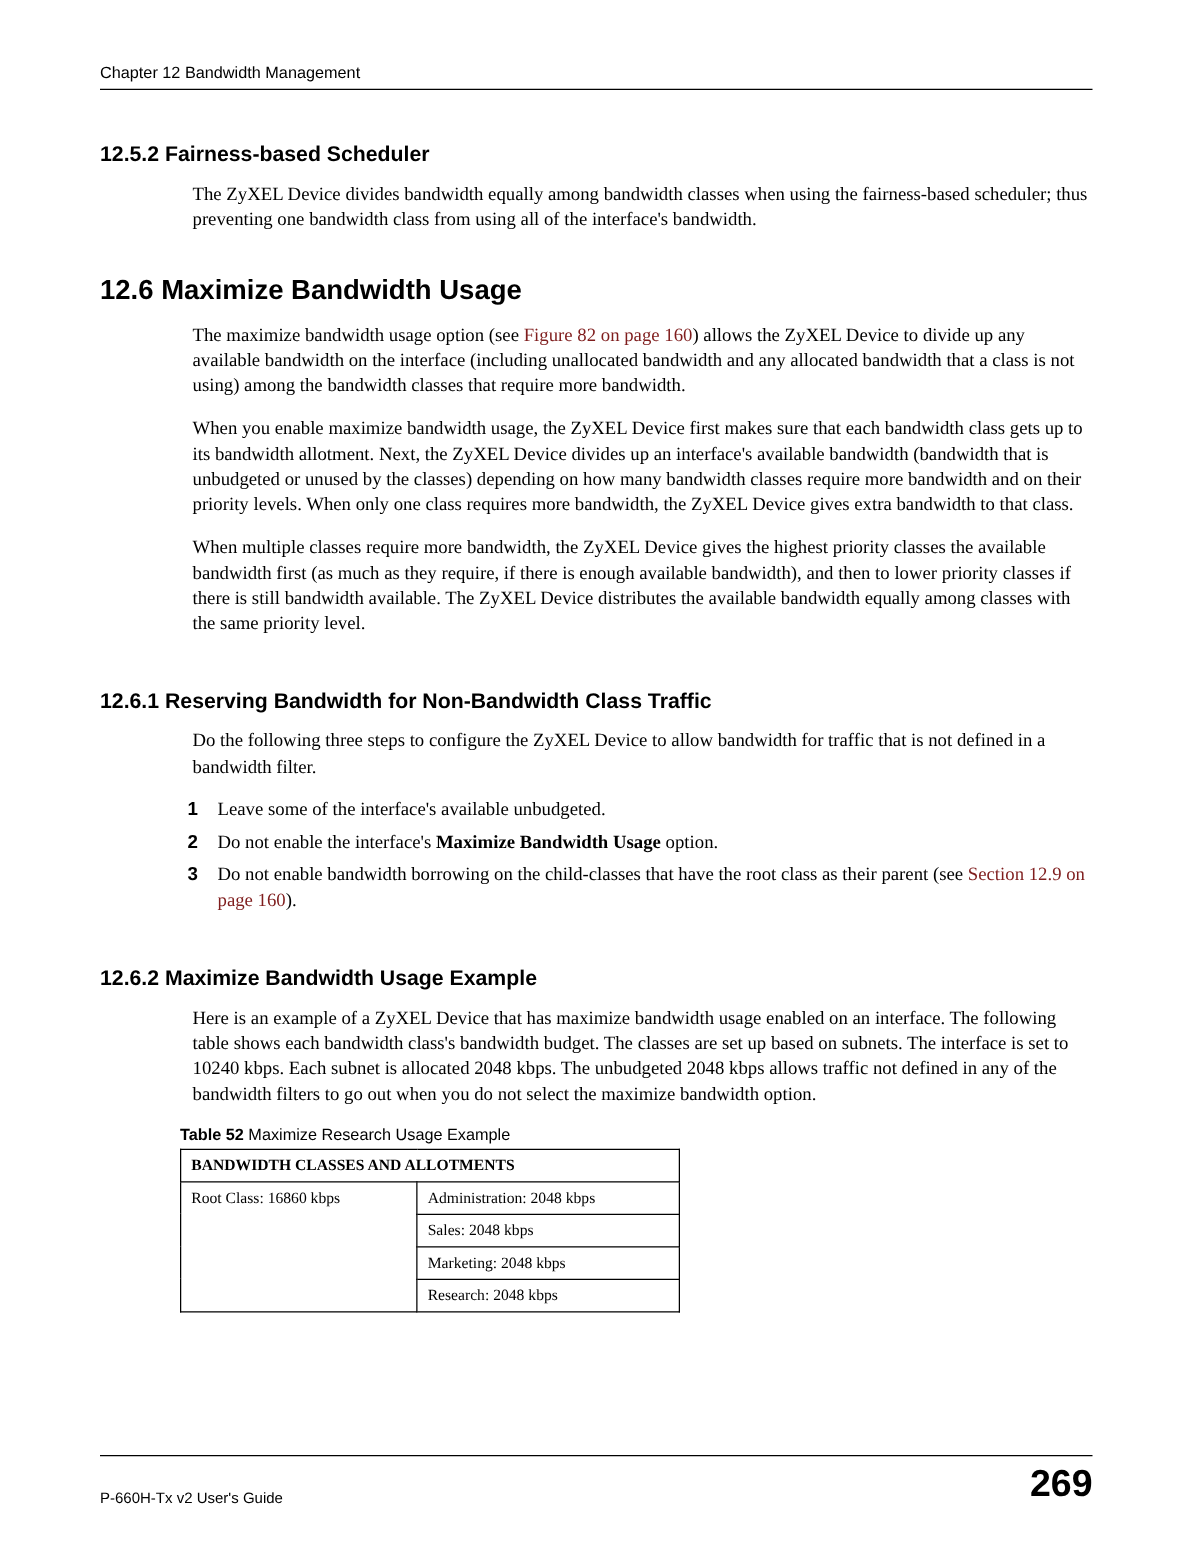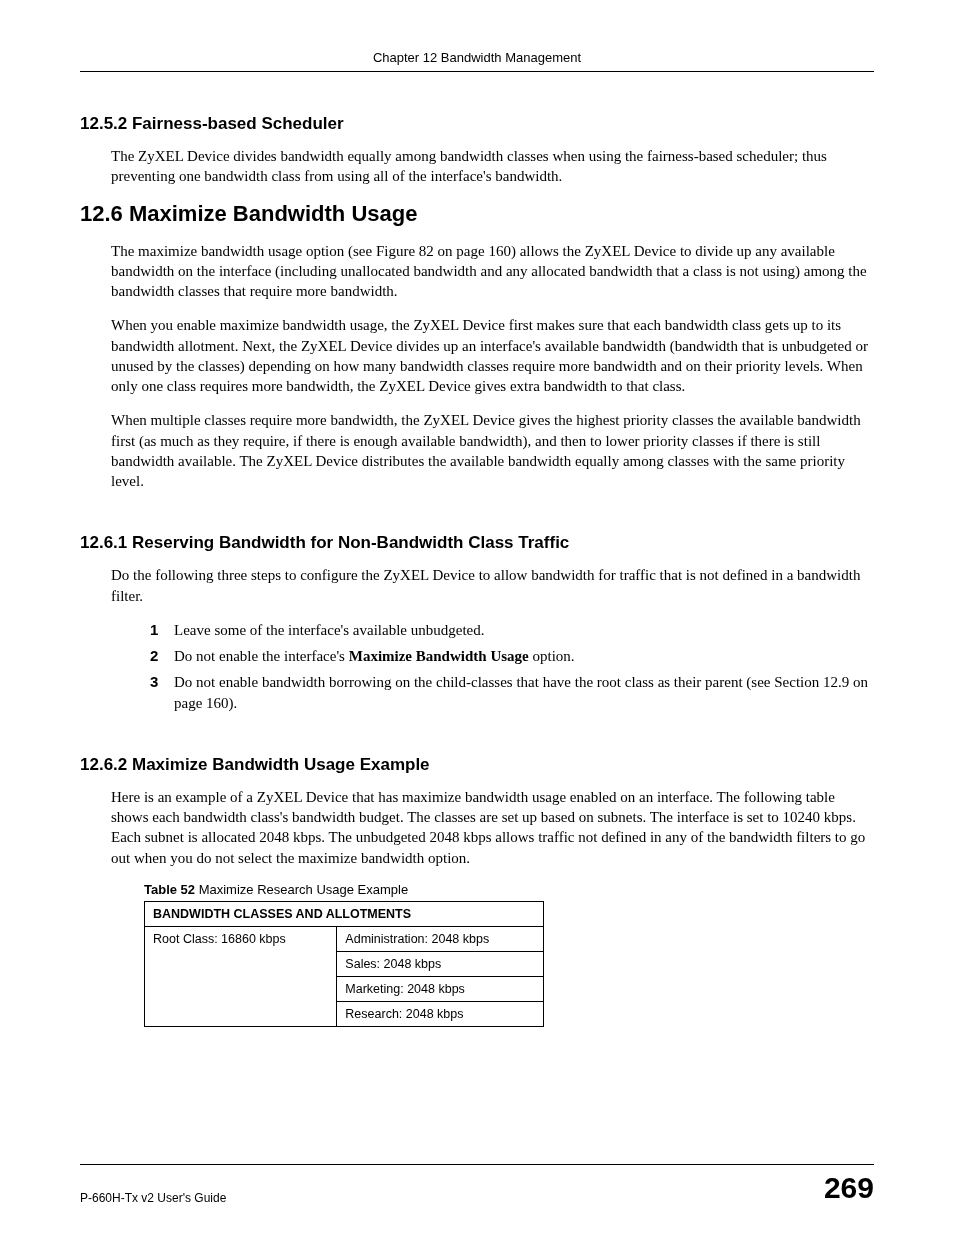--- a/index.html
+++ b/index.html
@@ -11,44 +11,44 @@
     color: #000;
     width: 954px;
     height: 1235px;
     box-sizing: border-box;
     padding: 50px 80px 30px 80px;
     position: relative;
   }
   .header-line {
     border-bottom: 1px solid #000;
     padding-bottom: 6px;
-    text-align: center;
+    text-align: left;
     font-family: Arial, Helvetica, sans-serif;
     font-size: 13px;
     margin-bottom: 34px;
   }
   h2.section-h2 {
     font-family: Arial, Helvetica, sans-serif;
     font-weight: bold;
     font-size: 22px;
-    margin: 14px 0 14px 0;
+    margin: 32px 0 14px 0;
   }
   h3.section-h3 {
     font-family: Arial, Helvetica, sans-serif;
     font-weight: bold;
     font-size: 17px;
     margin: 42px 0 12px 0;
   }
   p.body-text {
-    margin: 0 0 14px 31px;
+    margin: 0 0 14px 74px;
     line-height: 1.35;
     font-size: 15px;
   }
   a.xref {
-    color: #000000;
+    color: #7f1d1d;
     text-decoration: none;
   }
   ol.steps {
     margin: 0 0 14px 64px;
     padding-left: 26px;
     counter-reset: step;
     list-style: none;
   }
   ol.steps li {
     counter-increment: step;
@@ -66,21 +66,21 @@
   }
   .table-caption {
     font-family: Arial, Helvetica, sans-serif;
     font-size: 13px;
     margin: 0 0 4px 64px;
   }
   .table-caption strong { font-weight: bold; }
   table.bw-table {
     margin-left: 64px;
     border-collapse: collapse;
-    font-family: Liberation Sans, sans-serif;
+    font-family: Liberation Serif, serif;
     font-size: 12.5px;
     width: 400px;
   }
   table.bw-table th, table.bw-table td {
     border: 1px solid #000;
     padding: 5px 8px;
     text-align: left;
     vertical-align: top;
   }
   table.bw-table th {

